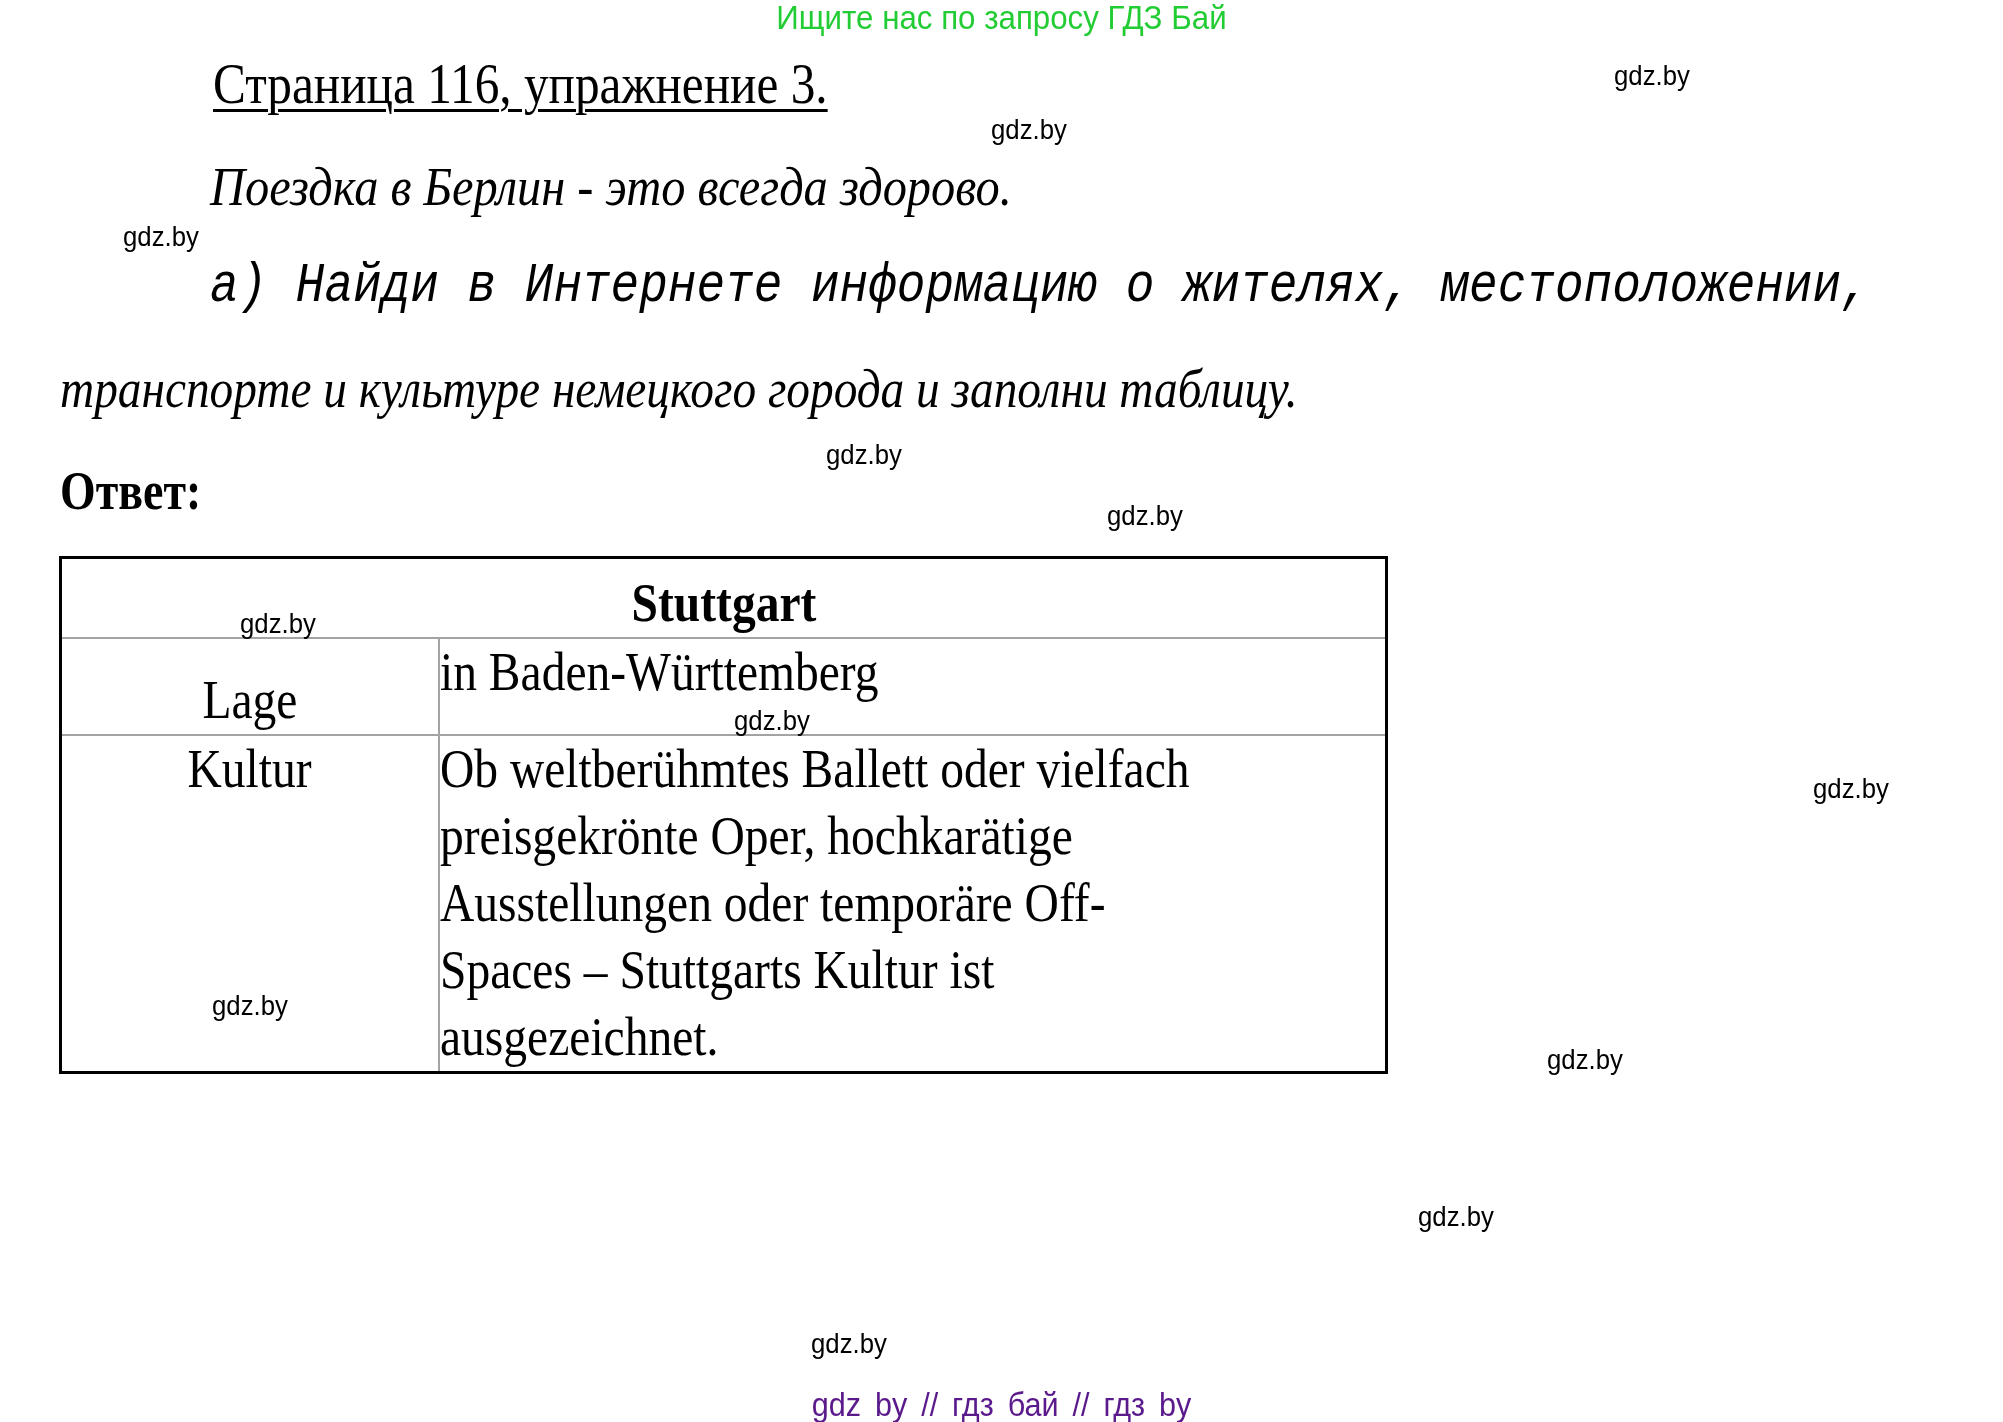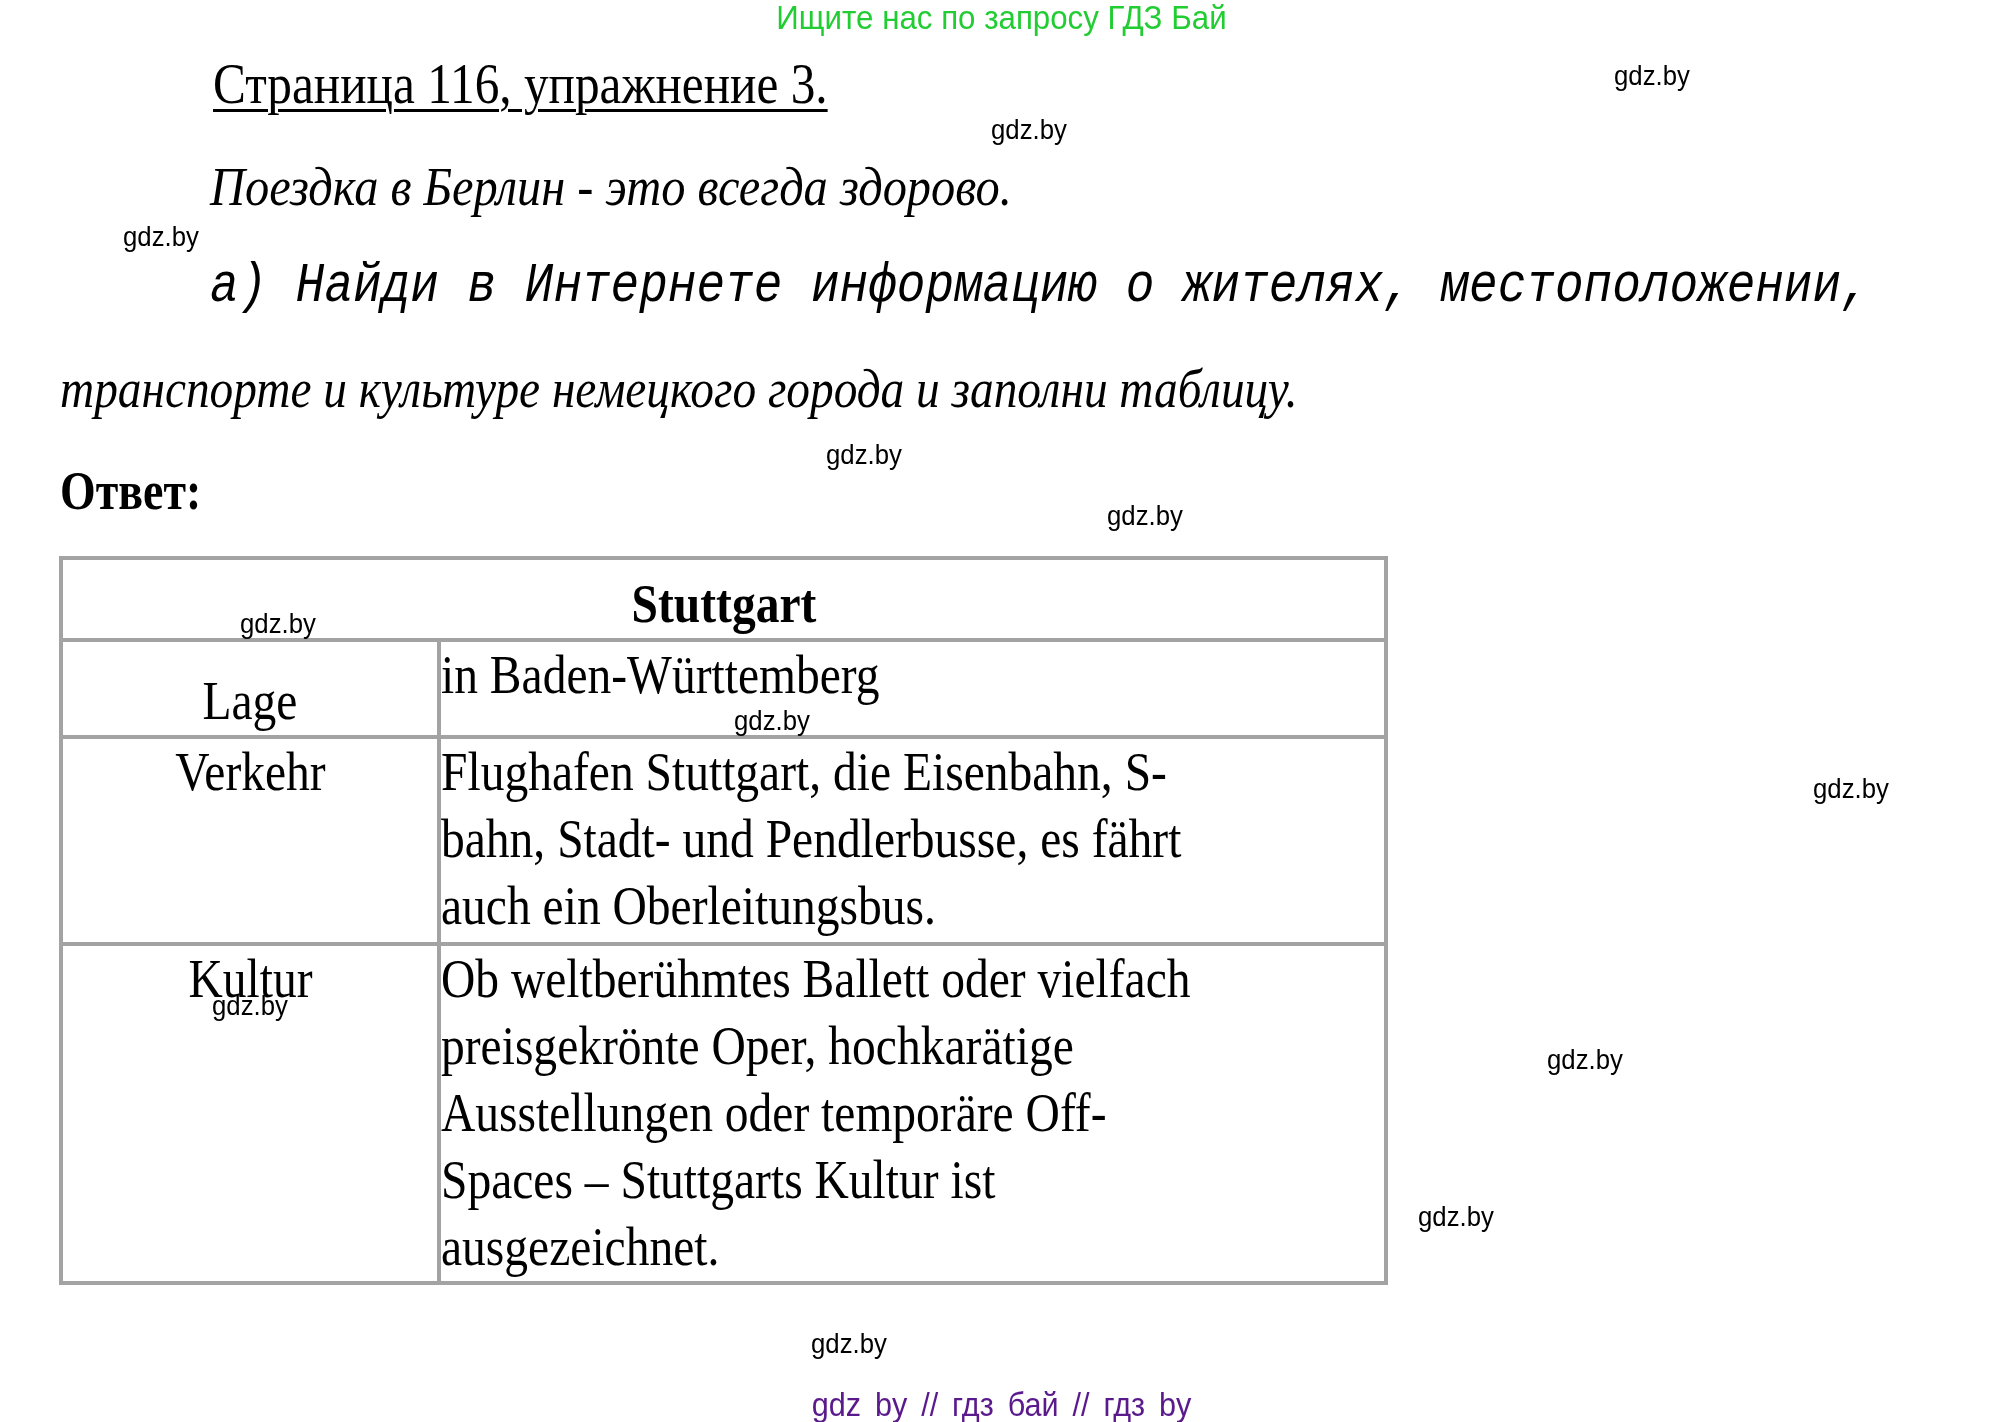--- a/index.html
+++ b/index.html
@@ -6,21 +6,21 @@
   body { width:2003px; height:1422px; position:relative; overflow:hidden; font-family:"Liberation Serif", serif; color:#000; }
   .abs { position:absolute; white-space:nowrap; }
   .wm { position:absolute; font-family:"Liberation Sans", sans-serif; font-size:28px; color:#000; white-space:nowrap; transform-origin:left top; transform:scaleX(0.92); }
   .top-banner { position:absolute; top:-2px; left:0; width:2003px; text-align:center; font-family:"Liberation Sans", sans-serif; font-size:34px; color:#22cc33; transform:scaleX(0.92); transform-origin:center top; }
   .title { left:213px; top:52px; font-size:56px; text-decoration:underline; text-decoration-thickness:3px; text-underline-offset:6px; transform:scaleX(0.88); transform-origin:left top; }
   .subtitle { left:210px; top:155px; font-size:55px; font-style:italic; transform:scaleX(0.88); transform-origin:left top; }
   .task1 { left:210px; top:255px; font-size:55px; font-style:italic; transform-origin:left top;font-family:Liberation Mono, monospace; }
   .task2 { left:60px; top:357px; font-size:55px; font-style:italic; transform:scaleX(0.86); transform-origin:left top; }
   .answer { left:60px; top:460px; font-size:54px; font-weight:bold; transform:scaleX(0.85); transform-origin:left top; }
   table.city { position:absolute; left:59px; top:556px; width:1329px; border-collapse:collapse; table-layout:fixed; }
-  table.city td, table.city th { border:4px solid #a3a3a3; padding:0; vertical-align:top; font-size:54px; line-height:67px; }
+  table.city td, table.city th { border:2px solid #a3a3a3; padding:0; vertical-align:top; font-size:54px; line-height:67px; }
   table.city { border:3px solid #000; }
   table.city th { font-weight:bold; height:78px; vertical-align:bottom; text-align:center; }
   .lbl { text-align:center; }
   .val { text-align:left; }
   .cond { display:inline-block; transform:scaleX(0.88); transform-origin:left top; white-space:nowrap; }
   .cond-c { display:inline-block; transform:scaleX(0.88); transform-origin:center top; white-space:nowrap; }
   .footer { position:absolute; top:1385px; left:0; width:2003px; text-align:center; font-family:"Liberation Sans", sans-serif; font-size:34px; color:#5a1a8c; transform:scaleX(0.9); transform-origin:center top; word-spacing:6px; }
 </style>
 </head>
 <body>
@@ -39,28 +39,20 @@
       <col>
     </colgroup>
   <tbody>
       <tr>
     <th colspan="2"><span class="cond-c">Stuttgart</span></th>
   </tr>
   <tr style="height:97px">
     <td class="lbl" style="vertical-align:bottom"><span class="cond-c">Lage</span></td>
     <td class="val"><span class="cond">in Baden-Württemberg</span></td>
   </tr>
-  <tr style="height:207px">
-    <td class="lbl"><span class="cond-c">Verkehr</span></td>
-    <td class="val">
-      <div><span class="cond">Flughafen Stuttgart, die Eisenbahn, S-</span></div>
-      <div><span class="cond">bahn, Stadt- und Pendlerbusse, es fährt</span></div>
-      <div><span class="cond">auch ein Oberleitungsbus.</span></div>
-    </td>
-  </tr>
   <tr style="height:332px">
     <td class="lbl"><span class="cond-c">Kultur</span></td>
     <td class="val">
       <div><span class="cond">Ob weltberühmtes Ballett oder vielfach</span></div>
       <div><span class="cond">preisgekrönte Oper, hochkarätige</span></div>
       <div><span class="cond">Ausstellungen oder temporäre Off-</span></div>
       <div><span class="cond">Spaces – Stuttgarts Kultur ist</span></div>
       <div><span class="cond">ausgezeichnet.</span></div>
     </td>
   </tr>

